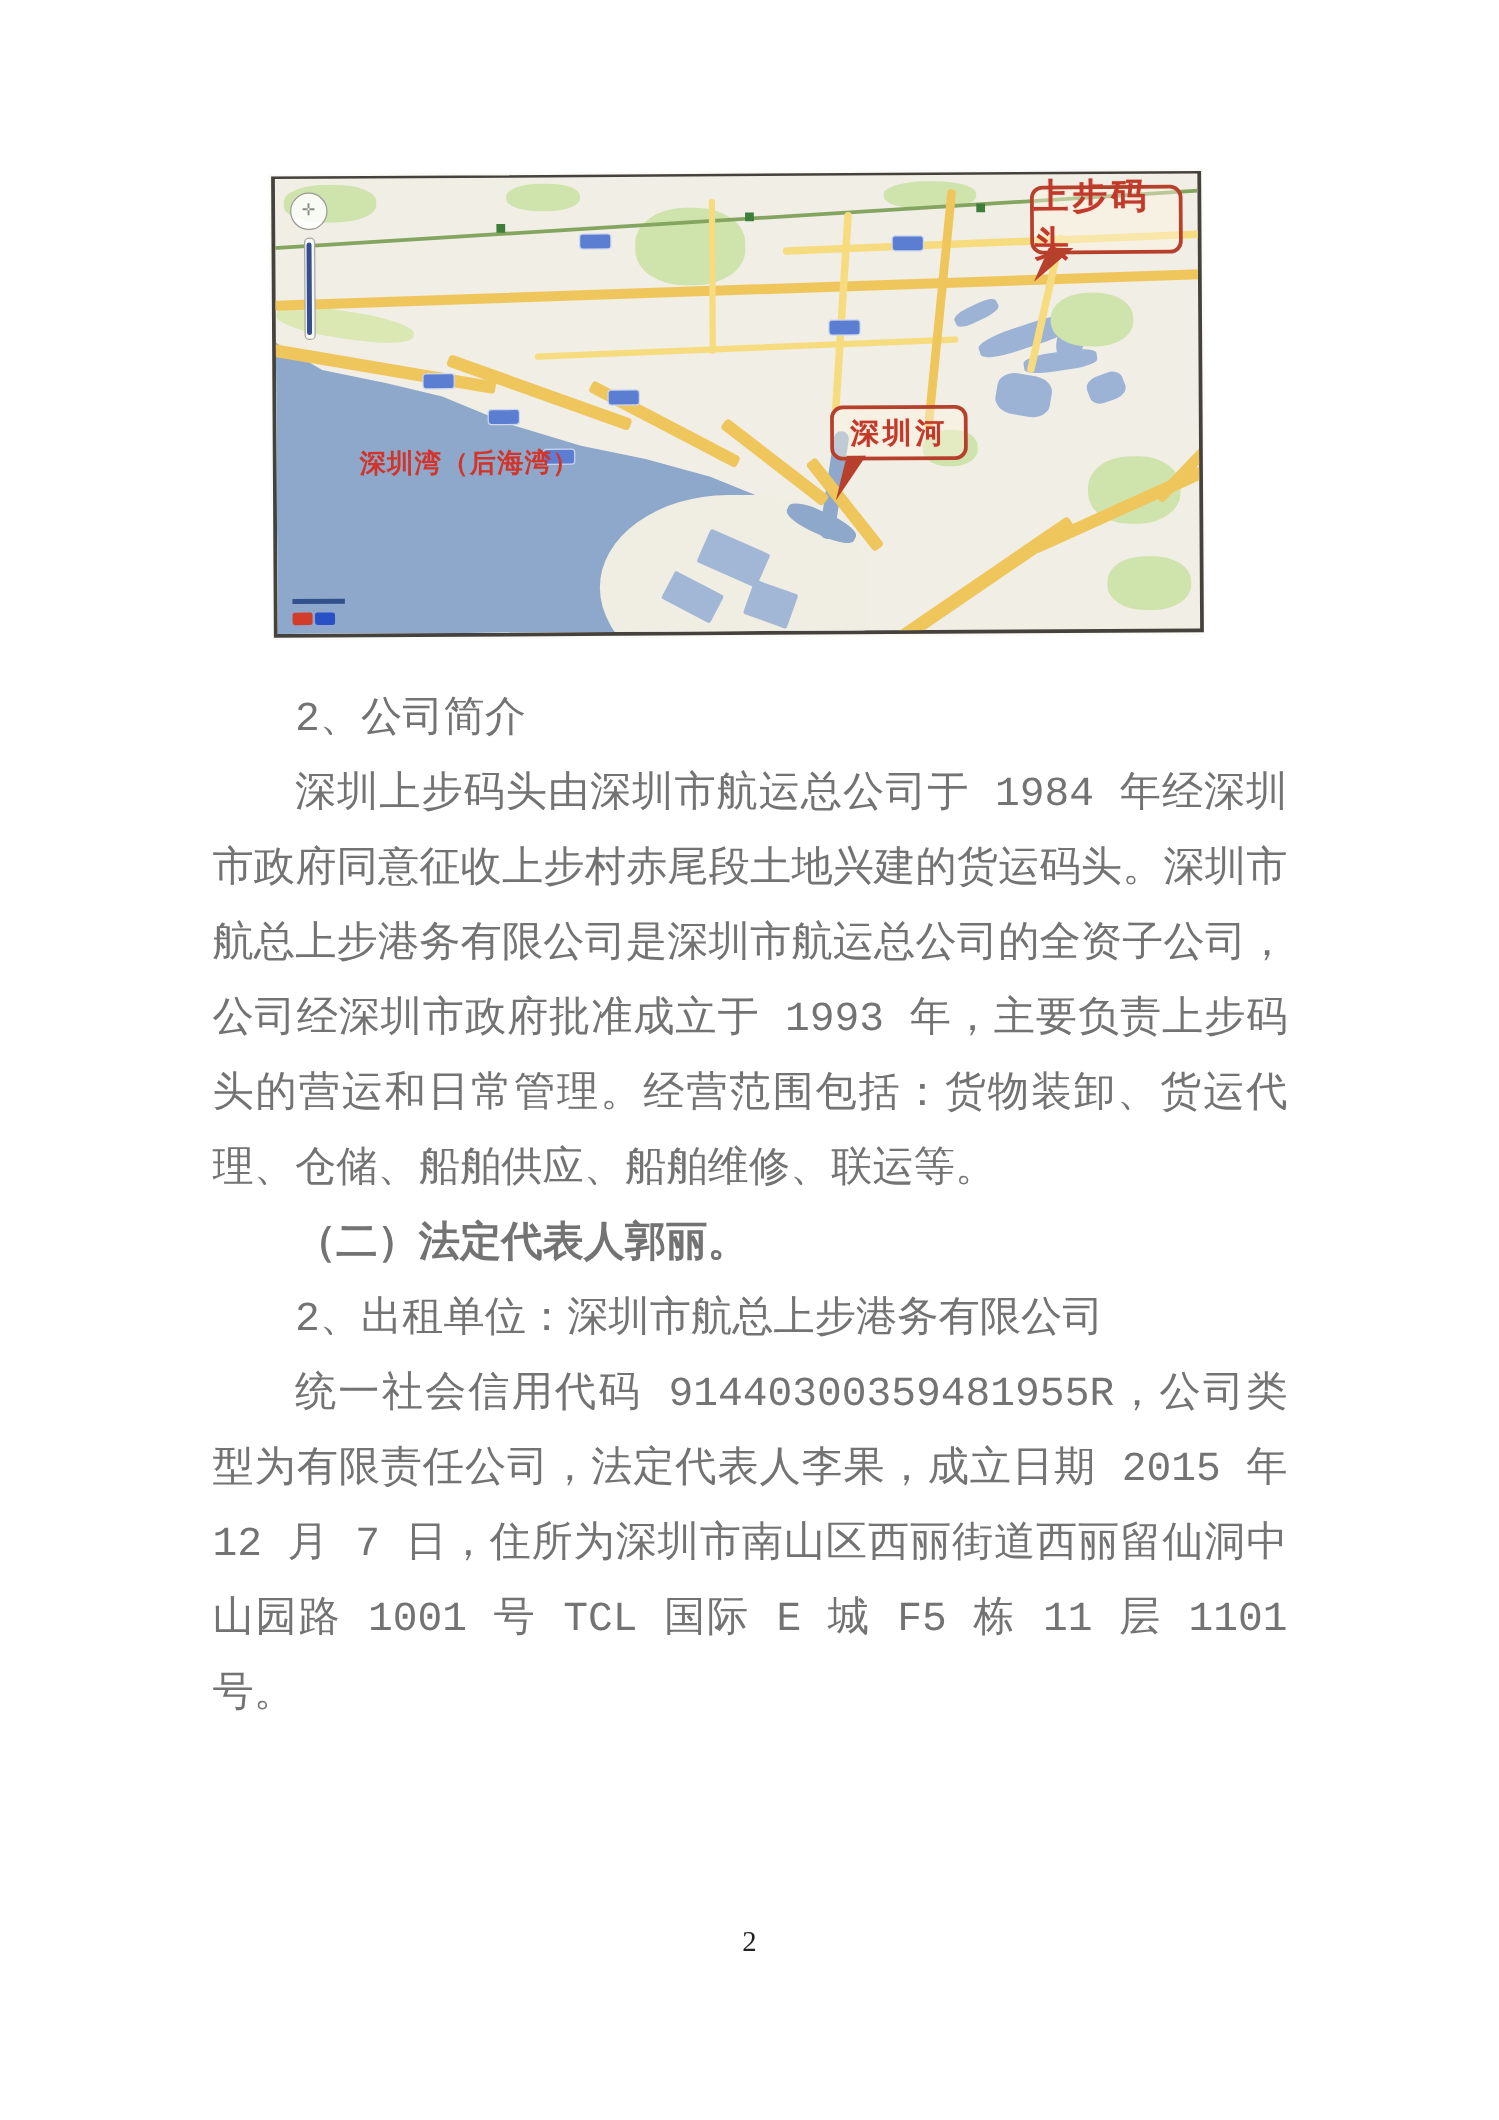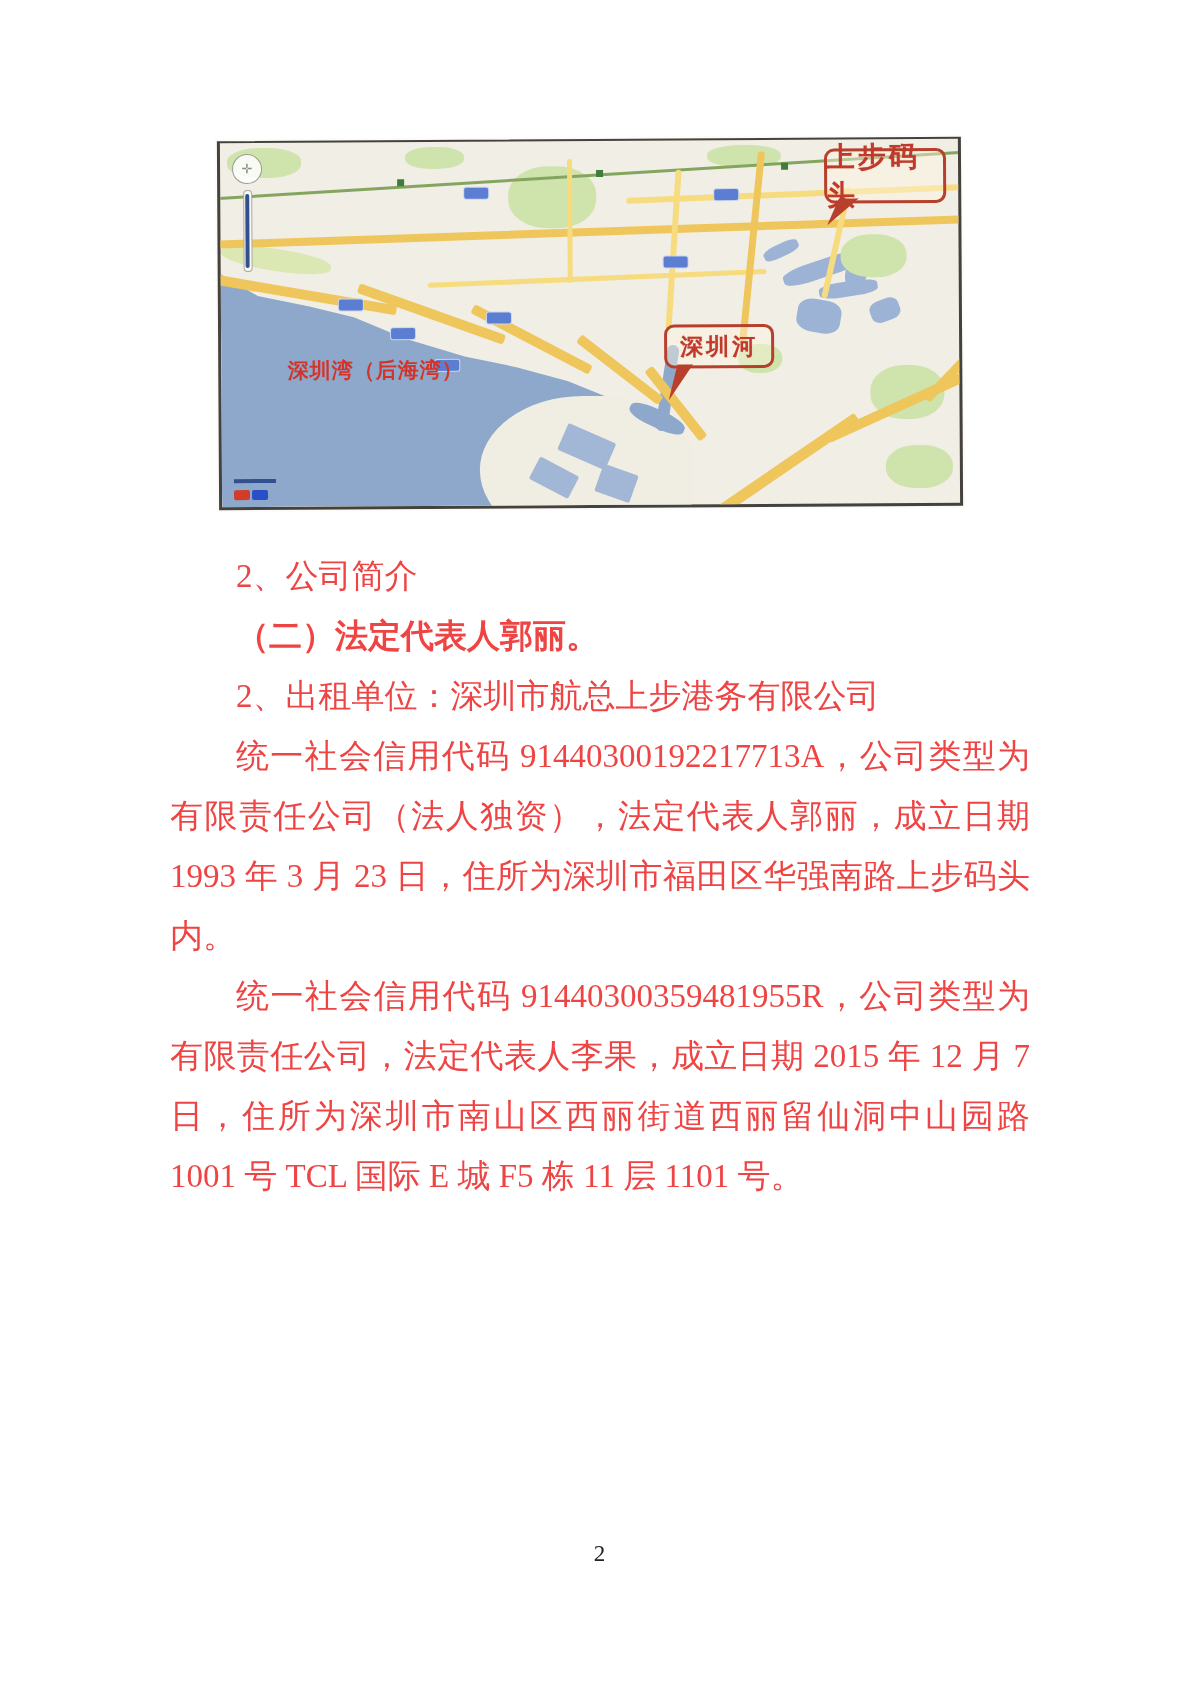--- a/index.html
+++ b/index.html
@@ -145,21 +145,22 @@
     left: 9%; top: 58.8%;
     color: #d3342a; font-size: 21px; font-weight: bold; letter-spacing: 1px;
   }
 
   
   .doc-body {
     position: absolute;
     left: 170px; top: 546px; width: 860px;
     font-size: 33px; line-height: 60px;
     text-align: justify;
-    color: #ef4444;
+    color: #737373;
+    font-family: Liberation Mono, monospace;
   }
   .doc-body p { text-indent: 2em; }
   .doc-body p.bold { font-weight: 700; }
 
   .page-number {
     position: absolute; left: 0; top: 1541px; width: 100%;
     text-align: center; font-size: 23px; color: #222;
     font-family: "Liberation Serif", "DejaVu Serif", serif;
   }
 </style>
@@ -237,19 +238,19 @@
   <div class="abs callout callout-river">
     <span>深圳河</span>
   </div>
   <div class="abs tail-river"></div>
 
   <div class="abs bay-label">深圳湾（后海湾）</div>
 </div>
 
 <div class="doc-body">
   <p>2、公司简介</p>
+  <p>深圳上步码头由深圳市航运总公司于 1984 年经深圳市政府同意征收上步村赤尾段土地兴建的货运码头。深圳市航总上步港务有限公司是深圳市航运总公司的全资子公司，公司经深圳市政府批准成立于 1993 年，主要负责上步码头的营运和日常管理。经营范围包括：货物装卸、货运代理、仓储、船舶供应、船舶维修、联运等。</p>
   <p class="bold">（二）法定代表人郭丽。</p>
   <p>2、出租单位：深圳市航总上步港务有限公司</p>
-  <p>统一社会信用代码 91440300192217713A，公司类型为有限责任公司（法人独资），法定代表人郭丽，成立日期 1993 年 3 月 23 日，住所为深圳市福田区华强南路上步码头内。</p>
   <p>统一社会信用代码 91440300359481955R，公司类型为有限责任公司，法定代表人李果，成立日期 2015 年 12 月 7 日，住所为深圳市南山区西丽街道西丽留仙洞中山园路 1001 号 TCL 国际 E 城 F5 栋 11 层 1101 号。</p>
 </div>
 
 <div class="page-number">2</div>
 
 </body></html>

